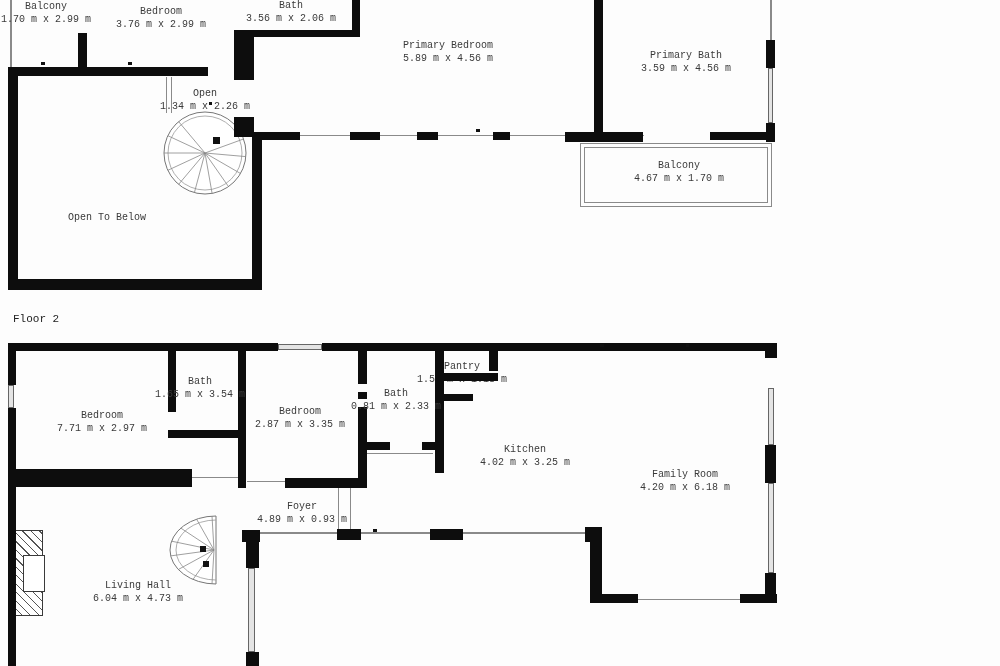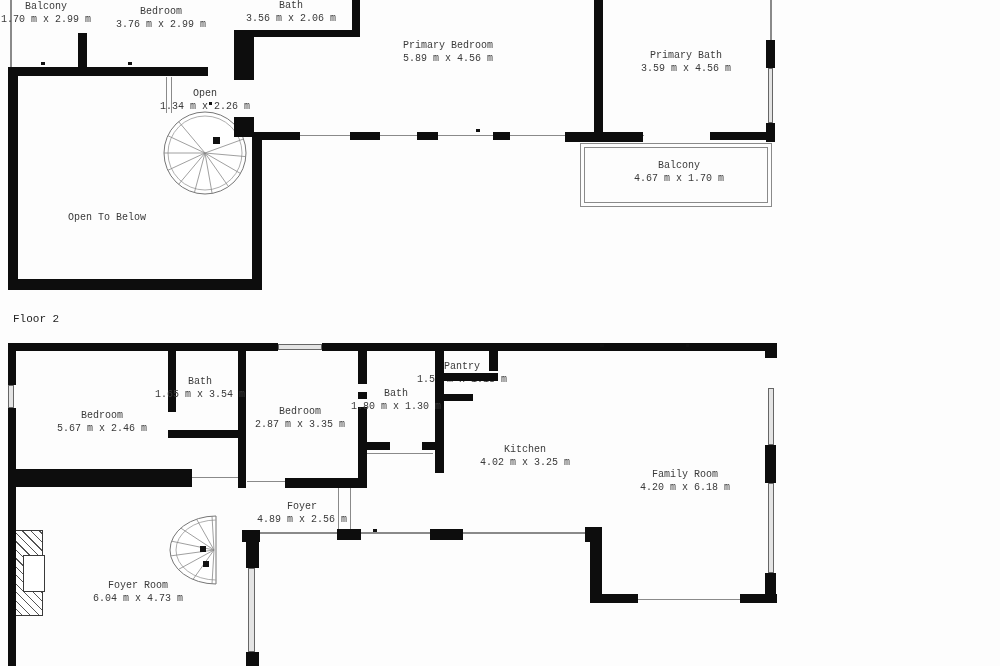--- a/index.html
+++ b/index.html
@@ -187,48 +187,48 @@
   </svg>
 
   <i class="dot" style="left:200px;top:546px;width:6px;height:6px"></i>
   <i class="dot" style="left:203px;top:561px;width:6px;height:6px"></i>
   <i class="dot" style="left:600px;top:344px;width:4px;height:3px"></i>
   <i class="dot" style="left:686px;top:344px;width:3px;height:3px"></i>
   <i class="dot" style="left:373px;top:529px;width:4px;height:3px"></i>
 
   <div class="lbl" style="left:102px;top:410px">
     <div>Bedroom</div>
-    <div>5.67 m x 2.46 m</div>
+    <div>7.71 m x 2.97 m</div>
   </div>
   <div class="lbl" style="left:200px;top:376px">
     <div>Bath</div>
     <div>1.65 m x 3.54 m</div>
   </div>
   <div class="lbl" style="left:300px;top:406px">
     <div>Bedroom</div>
     <div>2.87 m x 3.35 m</div>
   </div>
   <div class="lbl" style="left:396px;top:388px">
     <div>Bath</div>
-    <div>1.80 m x 1.30 m</div>
+    <div>0.81 m x 2.33 m</div>
   </div>
   <div class="lbl under" style="left:462px;top:361px">
     <div>Pantry</div>
     <div>1.53 m x 1.18 m</div>
   </div>
   <div class="lbl" style="left:525px;top:444px">
     <div>Kitchen</div>
     <div>4.02 m x 3.25 m</div>
   </div>
   <div class="lbl" style="left:685px;top:469px">
     <div>Family Room</div>
     <div>4.20 m x 6.18 m</div>
   </div>
   <div class="lbl" style="left:302px;top:501px">
     <div>Foyer</div>
-    <div>4.89 m x 2.56 m</div>
+    <div>4.89 m x 0.93 m</div>
   </div>
   <div class="lbl" style="left:138px;top:580px">
-    <div>Foyer Room</div>
+    <div>Living Hall</div>
     <div>6.04 m x 4.73 m</div>
   </div>
 
 </div>
 
 </body></html>

